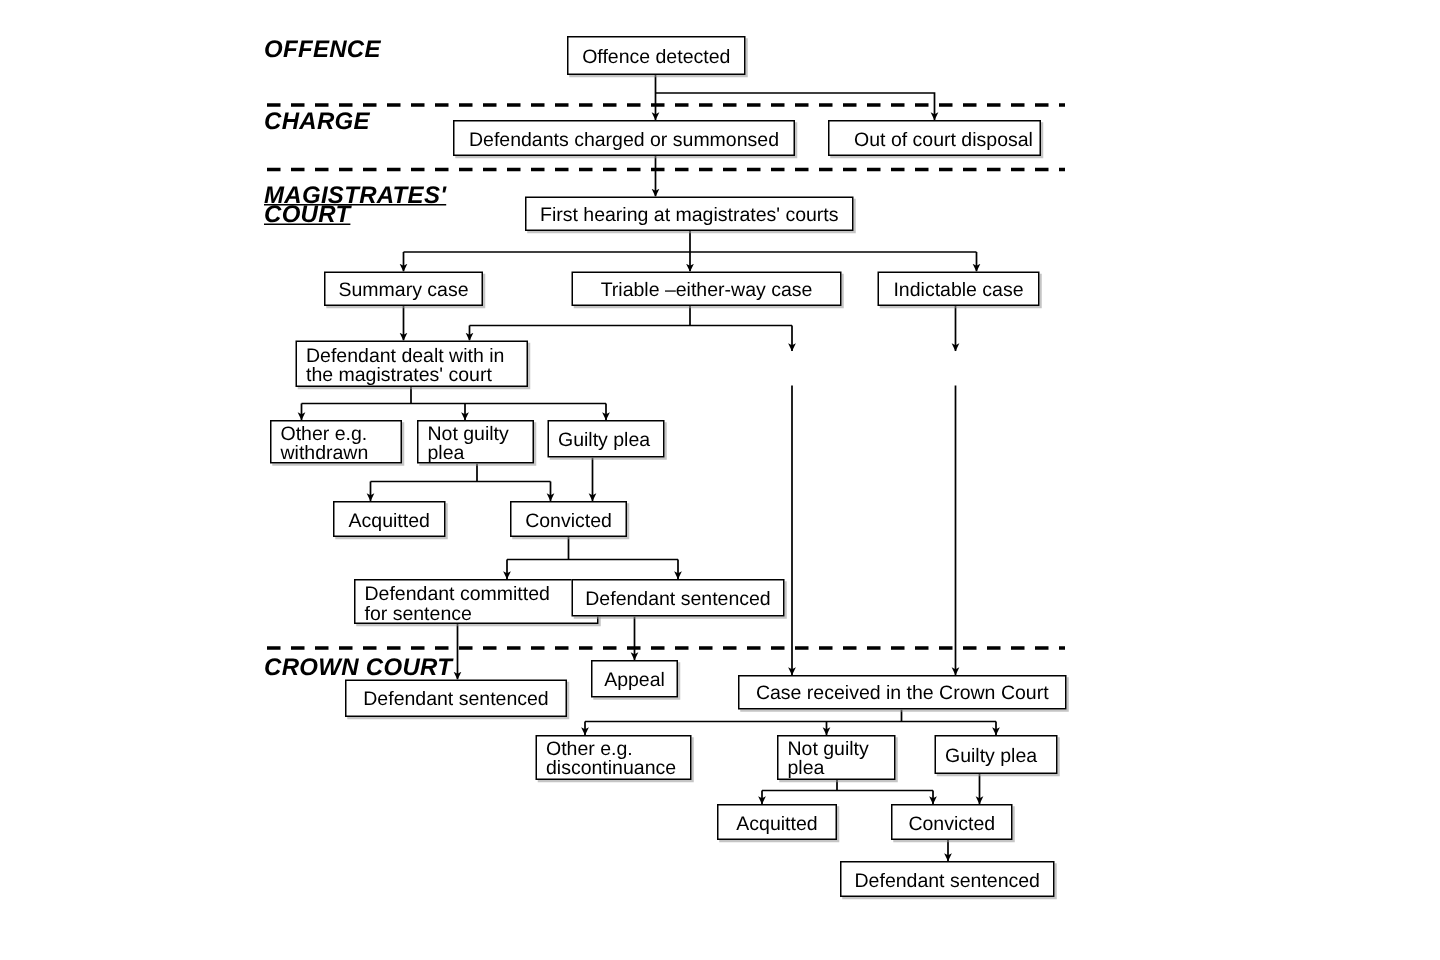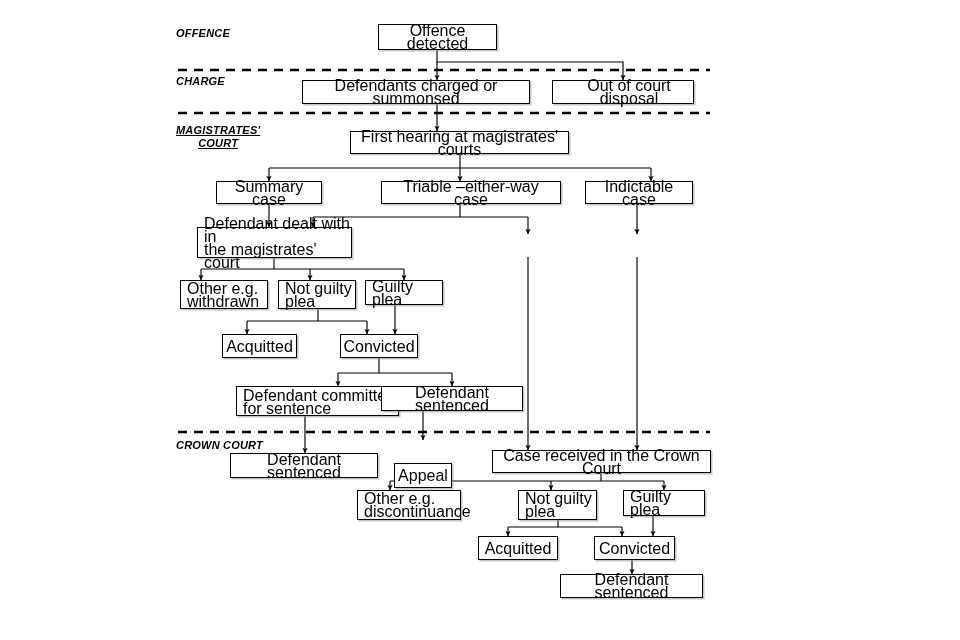--- a/index.html
+++ b/index.html
@@ -20,37 +20,36 @@
   #wire {
     position: absolute;
     left: 0;
     top: 0;
     width: 960px;
     height: 640px;
   }
   .stage-label {
     position: absolute;
     font-family: "Liberation Sans", sans-serif;
-    font-size: 11px;
+    font-size: 16px;
     font-weight: bold;
     font-style: italic;
     color: #000000;
     letter-spacing: 0.2px;
     white-space: pre-line;
     line-height: 13px;
-    text-align: center;
   }
   .node {
     position: absolute;
     box-sizing: border-box;
     border: 1px solid #000000;
     background: #ffffff;
     box-shadow: 1.5px 1.5px 0 rgba(150,150,150,0.55);
     font-family: "Liberation Sans", sans-serif;
-    font-size: 16px;
+    font-size: 13px;
     color: #000000;
     line-height: 13px;
     display: flex;
     align-items: center;
   }
   .node.center {
     justify-content: center;
     text-align: center;
     padding: 0 4px;
   }
@@ -212,21 +211,21 @@
   </div>
 
   <div class="node center" style="left:381px; top:386px; width:142px; height:25px;">
     <span>Defendant sentenced</span>
   </div>
 
   <div class="node center" style="left:230px; top:453px; width:148px; height:25px;">
     <span>Defendant sentenced</span>
   </div>
 
-  <div class="node center" style="left:394px; top:440px; width:58px; height:25px;margin-top:23px;">
+  <div class="node center" style="left:394px; top:440px; width:58px; height:25px;">
     <span>Appeal</span>
   </div>
 
   <div class="node center" style="left:492px; top:450px; width:219px; height:23px;">
     <span>Case received in the Crown Court</span>
   </div>
 
   <div class="node left" style="left:357px; top:490px; width:104px; height:30px;">
     <span>Other e.g.
 discontinuance</span>

